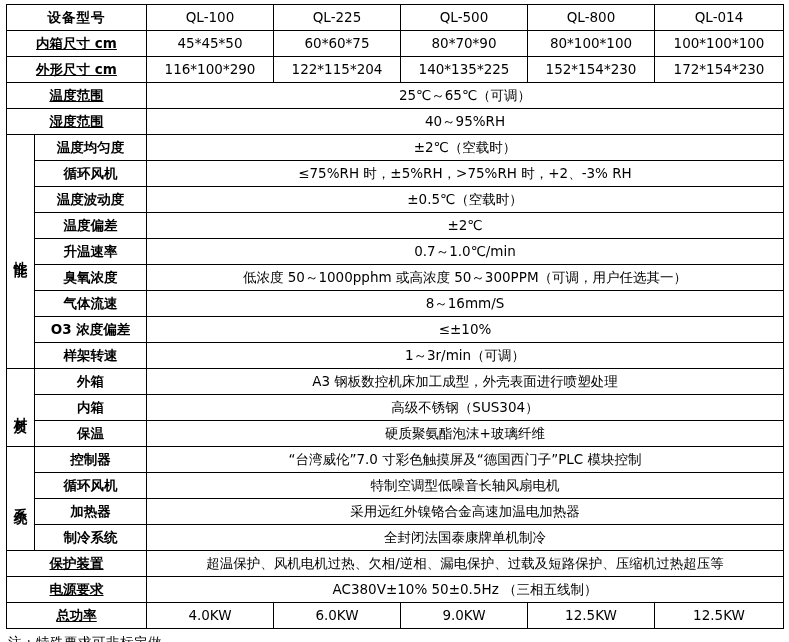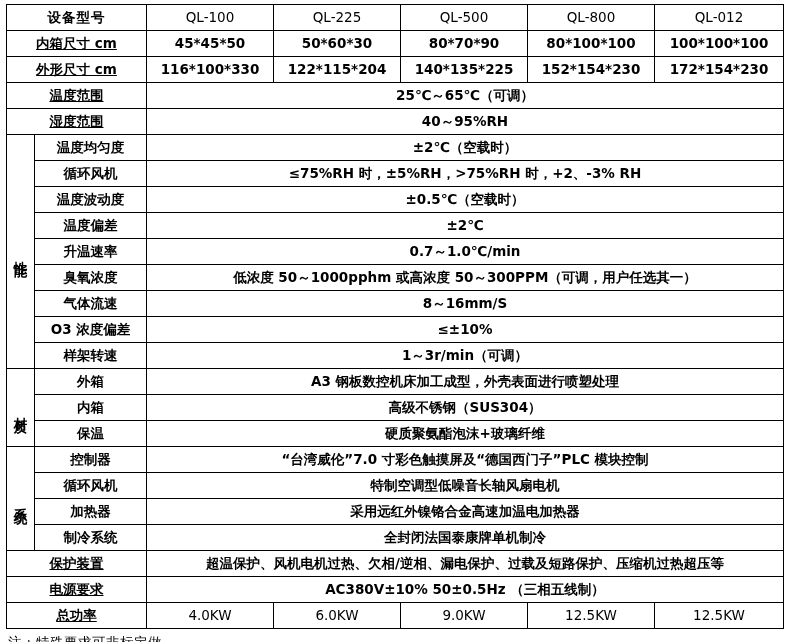--- a/index.html
+++ b/index.html
@@ -47,21 +47,21 @@
     text-decoration: underline;
   }
   td.group-label {
     font-weight: bold;
     letter-spacing: 2px;
   }
   td.model {
     font-weight: normal;
   }
   td.val {
-    font-weight: bold;
+    font-weight: normal;
   }
   td.sub-label {
     font-weight: bold;
   }
   .vertical {
     writing-mode: vertical-rl;
     text-orientation: upright;
     display: inline-block;
     line-height: 1.25;
     letter-spacing: 3px;
@@ -95,35 +95,35 @@
       <col class="colw-g">
     </colgroup>
     <tbody>
 
       <tr>
         <td class="hdr-label" colspan="2">设备型号</td>
         <td class="model">QL-100</td>
         <td class="model">QL-225</td>
         <td class="model">QL-500</td>
         <td class="model">QL-800</td>
-        <td class="model">QL-012</td>
+        <td class="model">QL-014</td>
       </tr>
 
       <tr>
         <td class="row-label" colspan="2">内箱尺寸 cm</td>
         <td class="val">45*45*50</td>
-        <td class="val">50*60*30</td>
+        <td class="val">60*60*75</td>
         <td class="val">80*70*90</td>
         <td class="val">80*100*100</td>
         <td class="val">100*100*100</td>
       </tr>
 
       <tr>
         <td class="row-label" colspan="2">外形尺寸 cm</td>
-        <td class="val">116*100*330</td>
+        <td class="val">116*100*290</td>
         <td class="val">122*115*204</td>
         <td class="val">140*135*225</td>
         <td class="val">152*154*230</td>
         <td class="val">172*154*230</td>
       </tr>
 
       <tr>
         <td class="row-label" colspan="2">温度范围</td>
         <td class="val" colspan="5">25℃～65℃（可调）</td>
       </tr>

